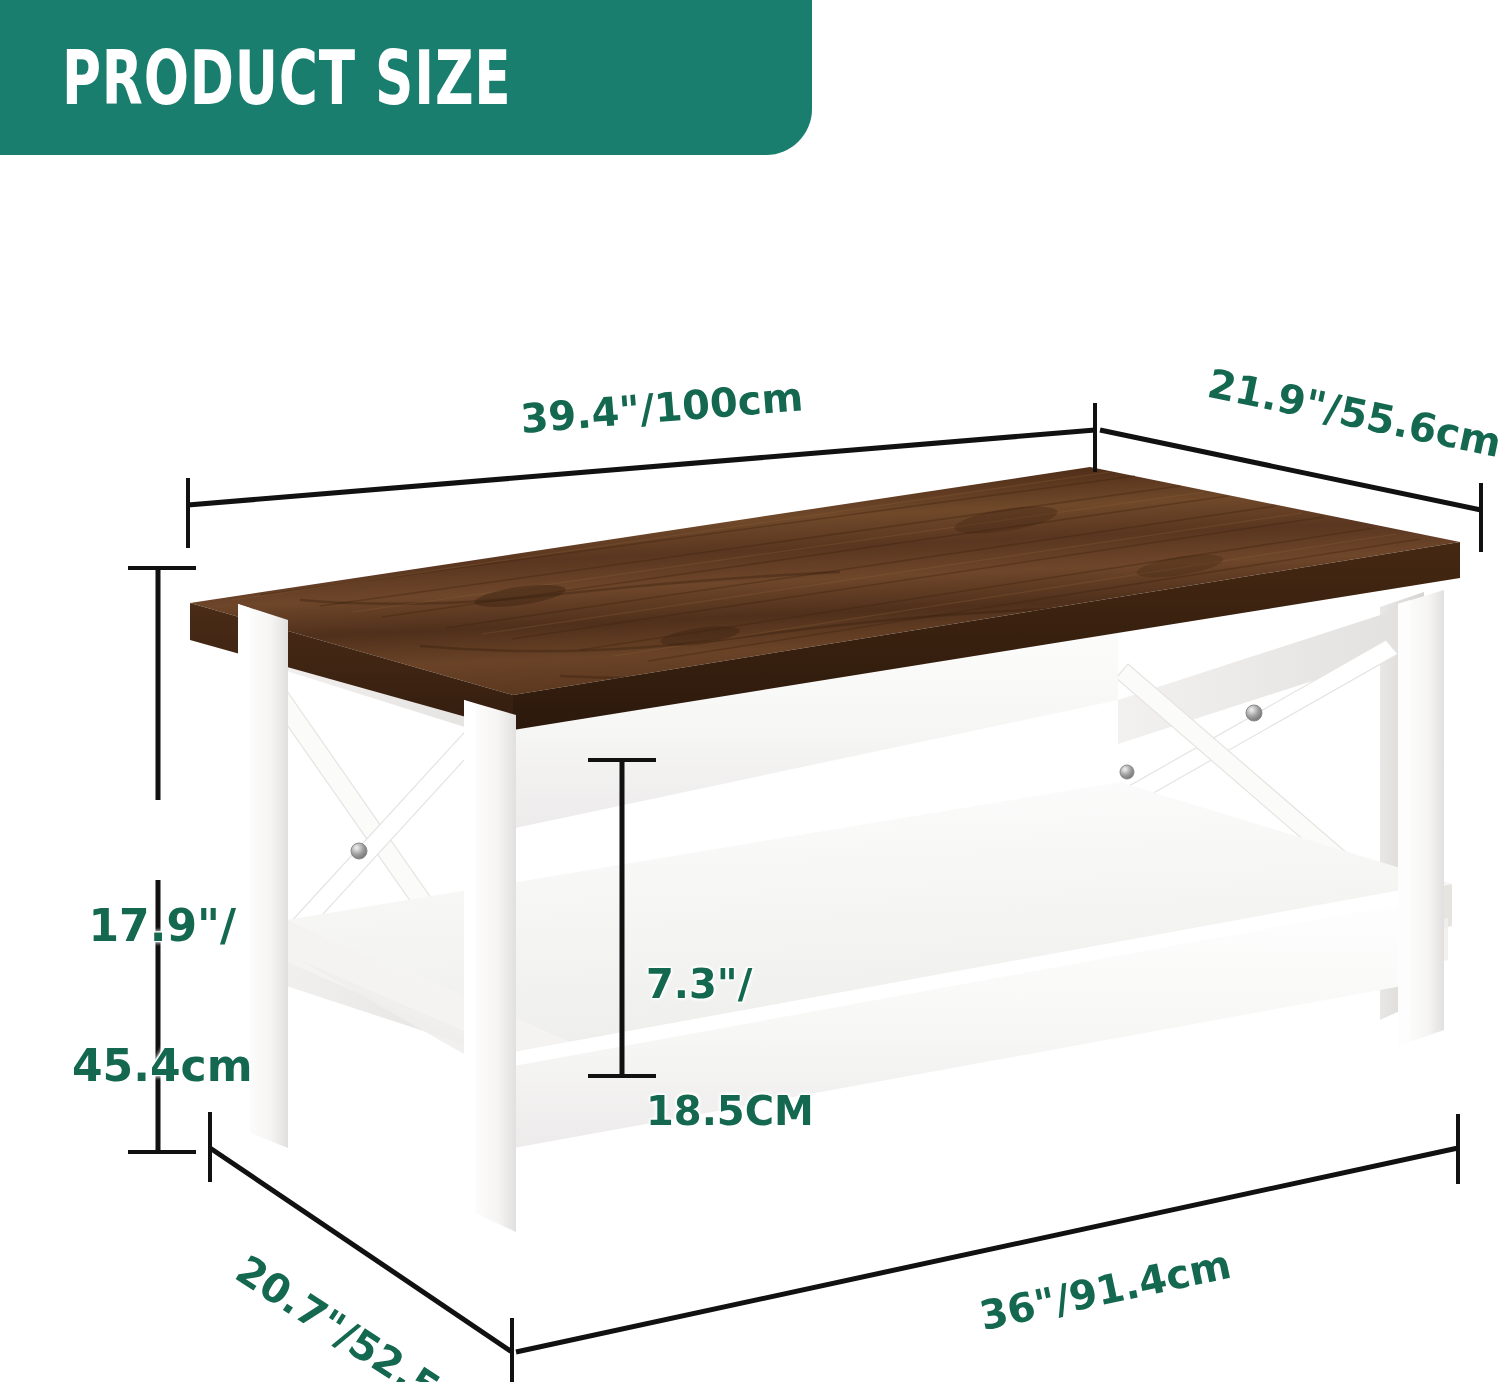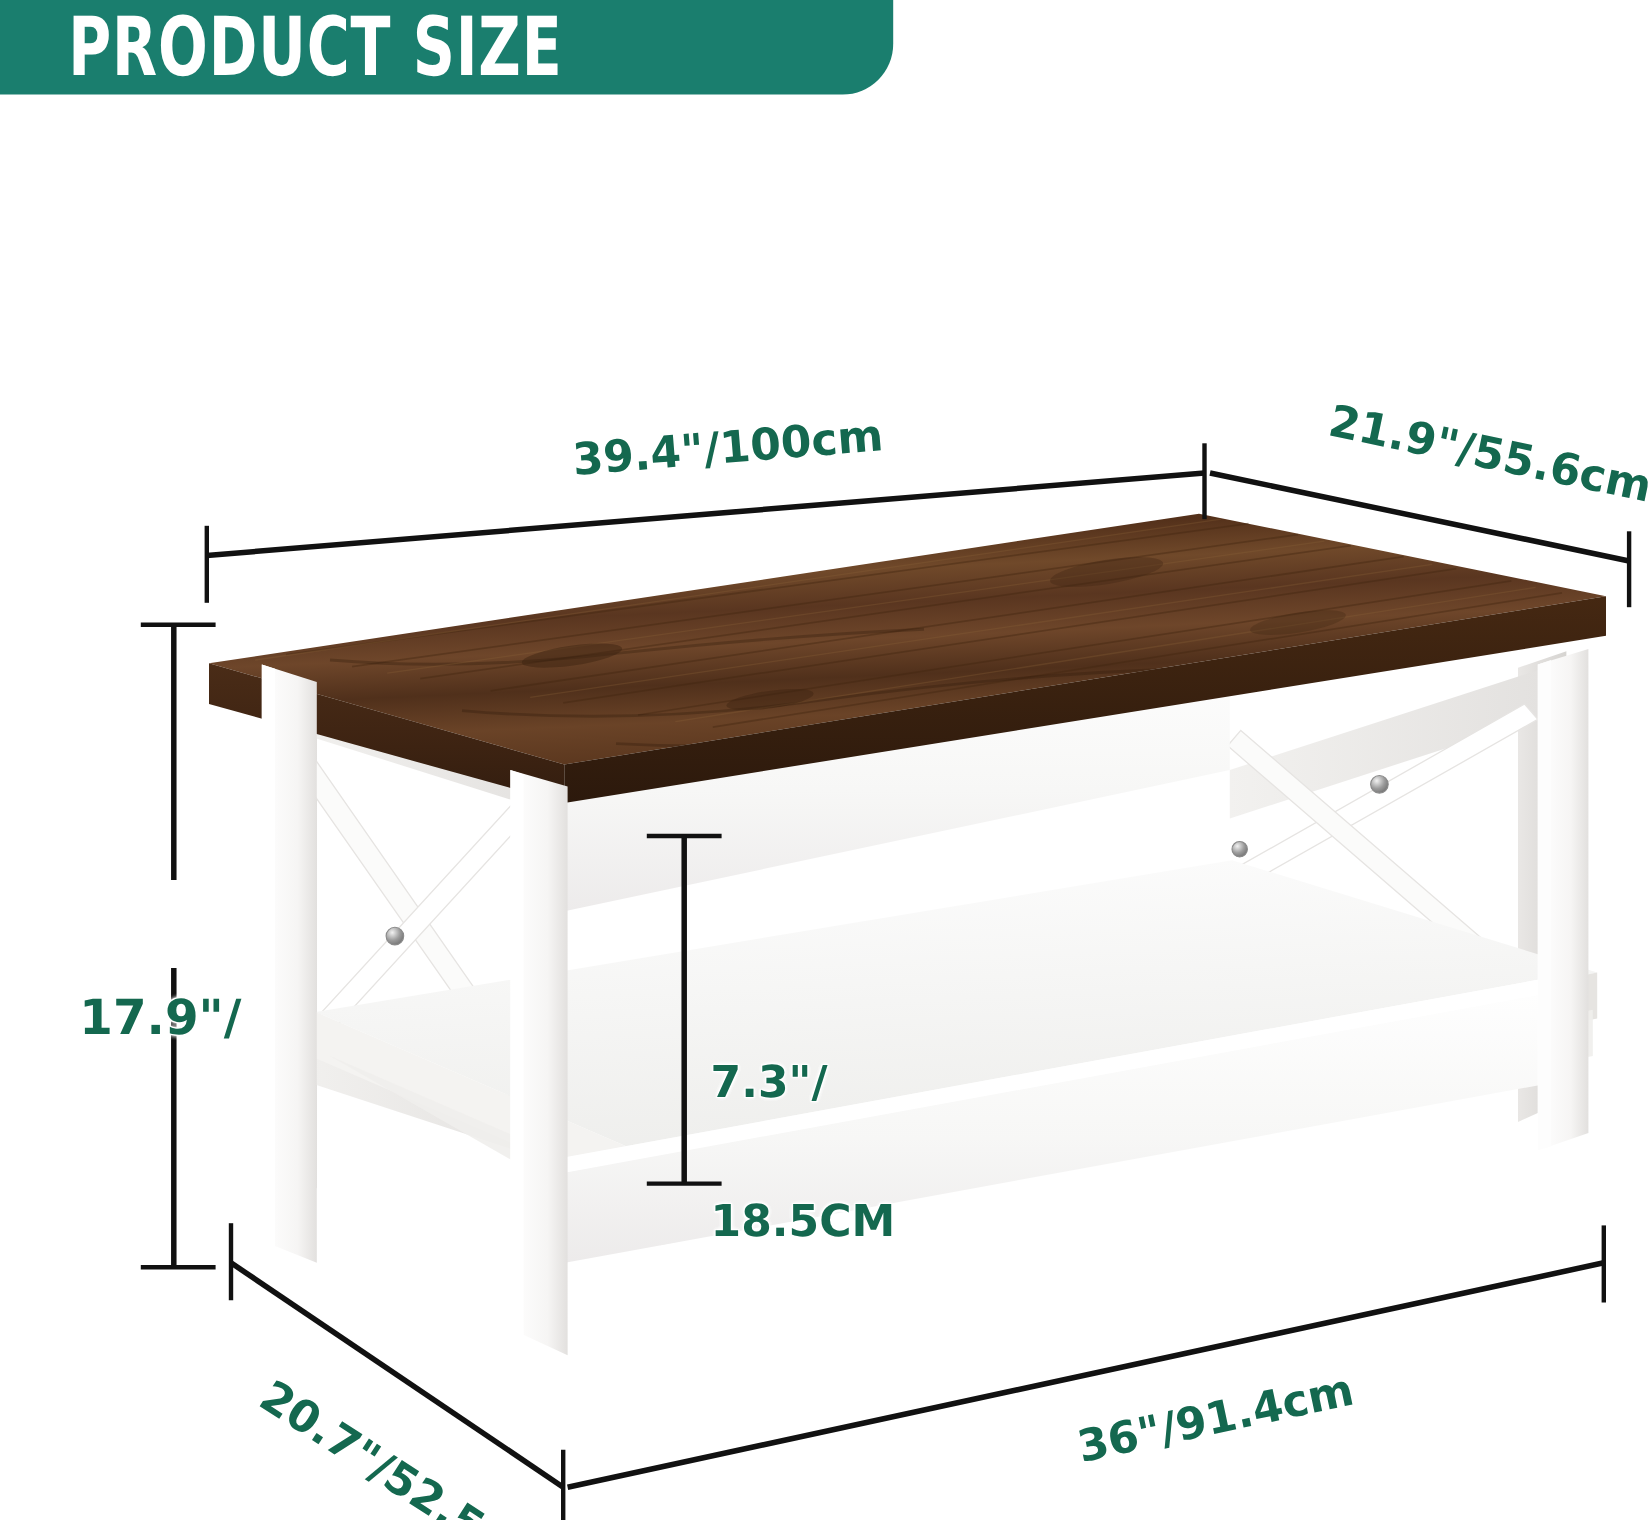--- a/index.html
+++ b/index.html
@@ -3,21 +3,21 @@
 <meta charset="utf-8">
 <style>
   html,body{margin:0;padding:0;background:#ffffff;}
   body{
     width:1500px;height:1382px;position:relative;overflow:hidden;
     font-family:"DejaVu Sans","Liberation Sans",sans-serif;
   }
 
   
   #banner{
-    position:absolute;left:0;top:0;width:812px;height:86px;
+    position:absolute;left:0;top:0;width:812px;height:155px;
     background:#1A7E6E;
     border-bottom-right-radius:46px;
     display:flex;align-items:center;
   }
   #banner-label{
     color:#ffffff;
     font-size:74px;
     font-weight:bold;
     letter-spacing:1px;
     margin-left:62px;
@@ -247,20 +247,21 @@
     </g>
   </g>
 </svg>
 
 <div class="dim" style="left:519px;top:398px;font-size:40px;transform:rotate(-4.6deg);transform-origin:left top;">39.4"/100cm</div>
 
 <div class="dim" style="left:1213px;top:362px;font-size:40px;transform:rotate(11.8deg);transform-origin:left top;">21.9"/55.6cm</div>
 
 <div class="dim" style="left:72px;top:810px;font-size:44px;text-align:center;">
   <div>17.9"/</div>
+  <div>45.4cm</div>
 </div>
 
 <div class="dim" style="left:646px;top:878px;font-size:40px;">
   <div>7.3"/</div>
   <div>18.5CM</div>
 </div>
 
 <div class="dim" style="left:252px;top:1248px;font-size:40px;transform:rotate(33deg);transform-origin:left top;">20.7"/52.5 cm</div>
 
 <div class="dim" style="left:976px;top:1296px;font-size:40px;transform:rotate(-12deg);transform-origin:left top;">36"/91.4cm</div>

